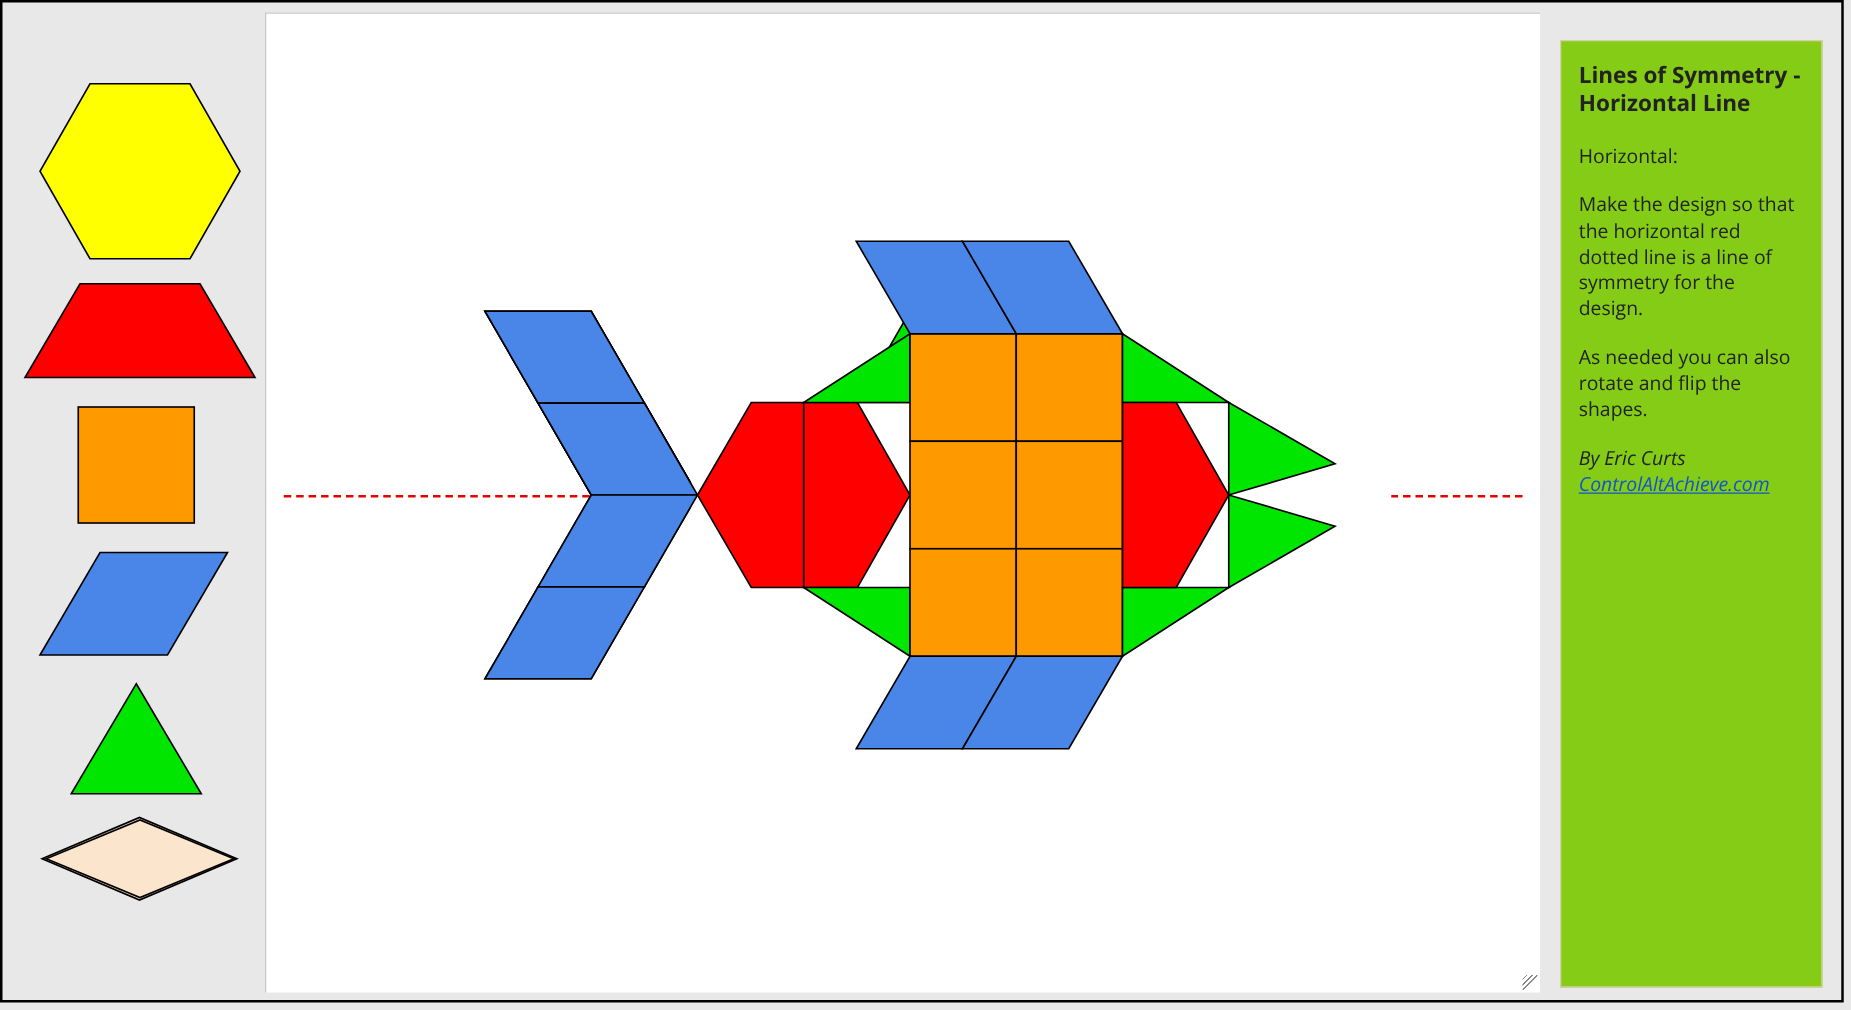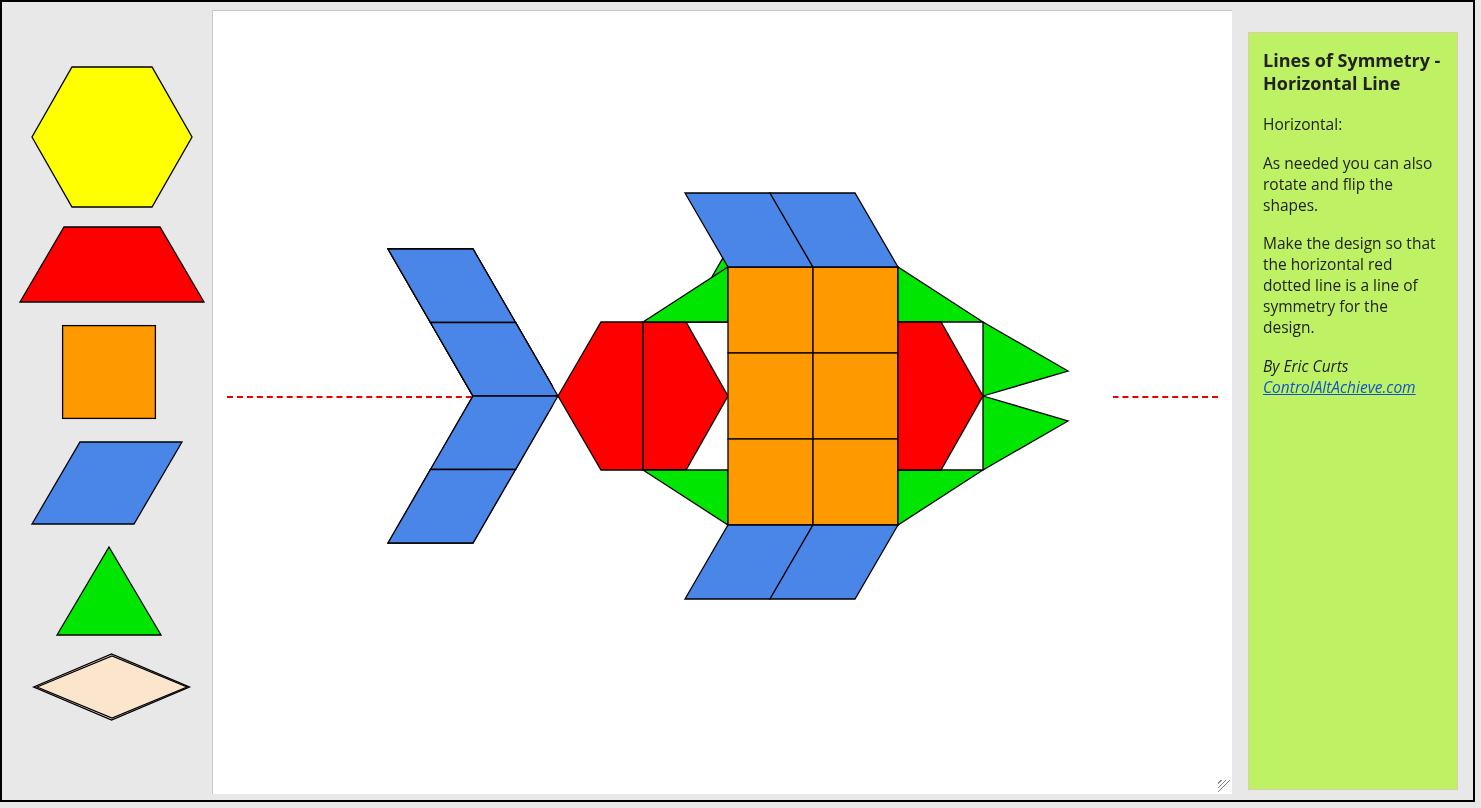--- a/index.html
+++ b/index.html
@@ -52,21 +52,21 @@
     height:0;
     border-top:2px dashed #e60000;
   }
   
   #panel{
     position:absolute;
     right:15px;
     top:30px;
     width:210px;
     height:758px;
-    background:#bef264;
+    background:#84cc16;
     border:1px solid #d8cfa8;
     padding:16px 14px;
     font-size:15.5px;
     line-height:1.35;
   }
   #panel h1{
     font-size:18px;
     font-weight:700;
     margin:0 0 18px 0;
     line-height:1.3;
@@ -186,21 +186,21 @@
 
       <polygon points="472,588 557,588 600,514 515,514" fill="#4a86e8" stroke="#000" stroke-width="1.3"></polygon>
       <polygon points="557,588 642,588 685,514 600,514" fill="#4a86e8" stroke="#000" stroke-width="1.3"></polygon>
 
     </svg>
   </div>
 
   <div id="panel">
     <h1>Lines of Symmetry - Horizontal Line</h1>
     <p>Horizontal:</p>
+    <p>Make the design so that the horizontal red dotted line is a line of symmetry for the design.</p>
     <p>As needed you can also rotate and flip the shapes.</p>
-    <p>Make the design so that the horizontal red dotted line is a line of symmetry for the design.</p>
     <p class="author">
       <span>By Eric Curts</span><br>
       <a href="#">ControlAltAchieve.com</a>
     </p>
   </div>
 
 </div>
 
 </body></html>

